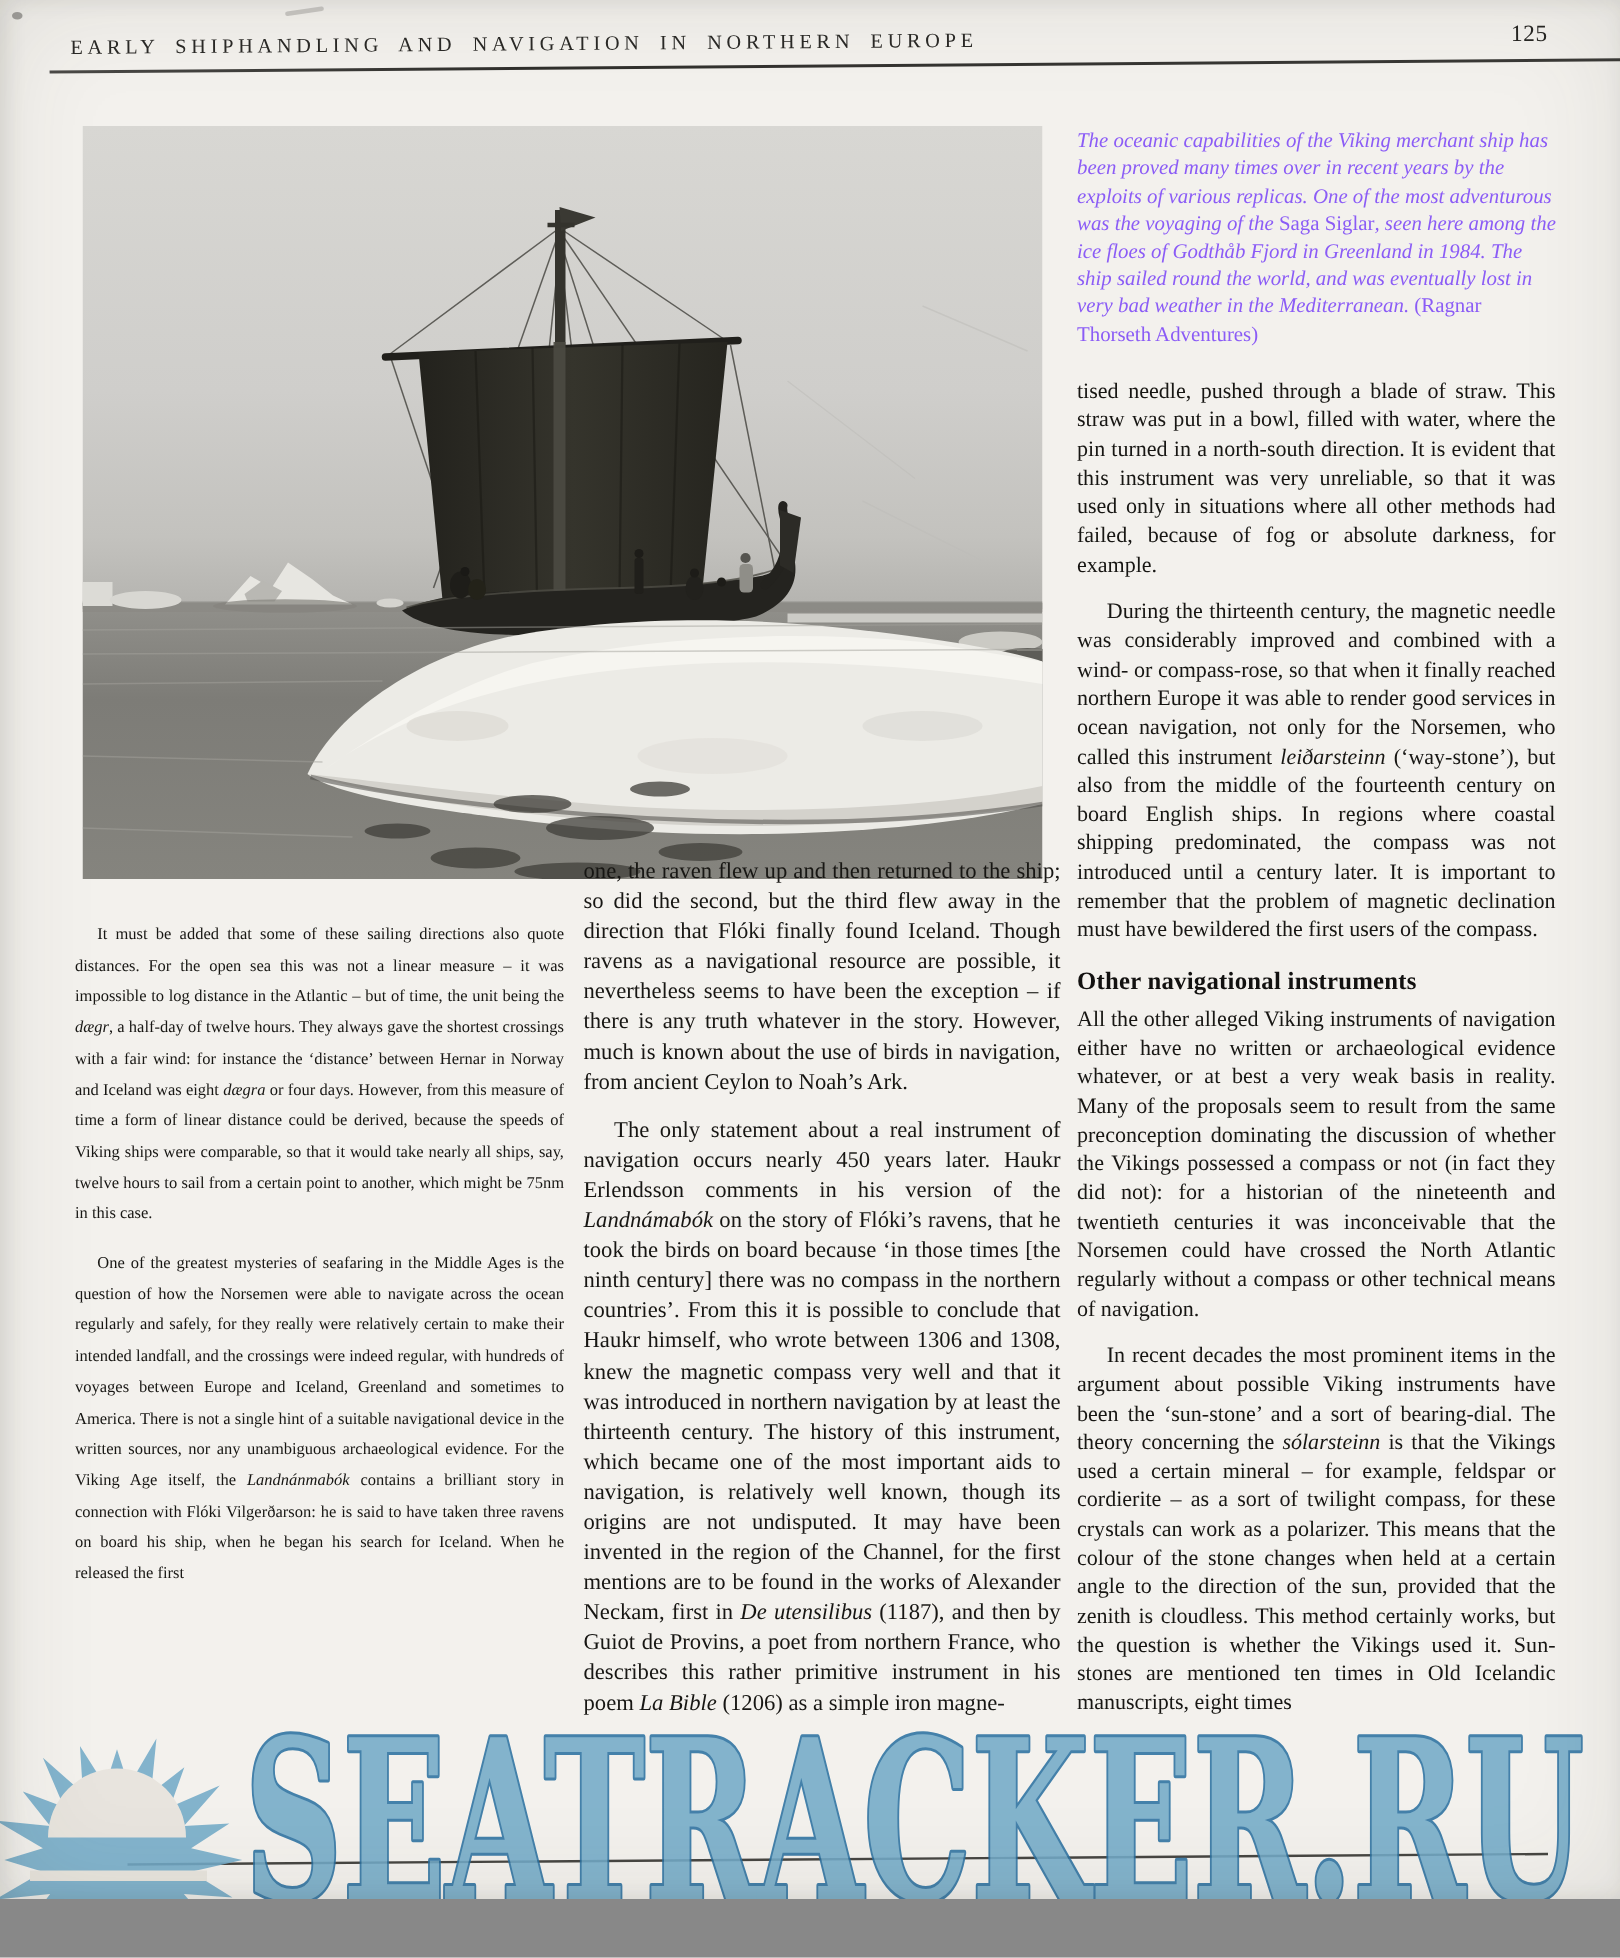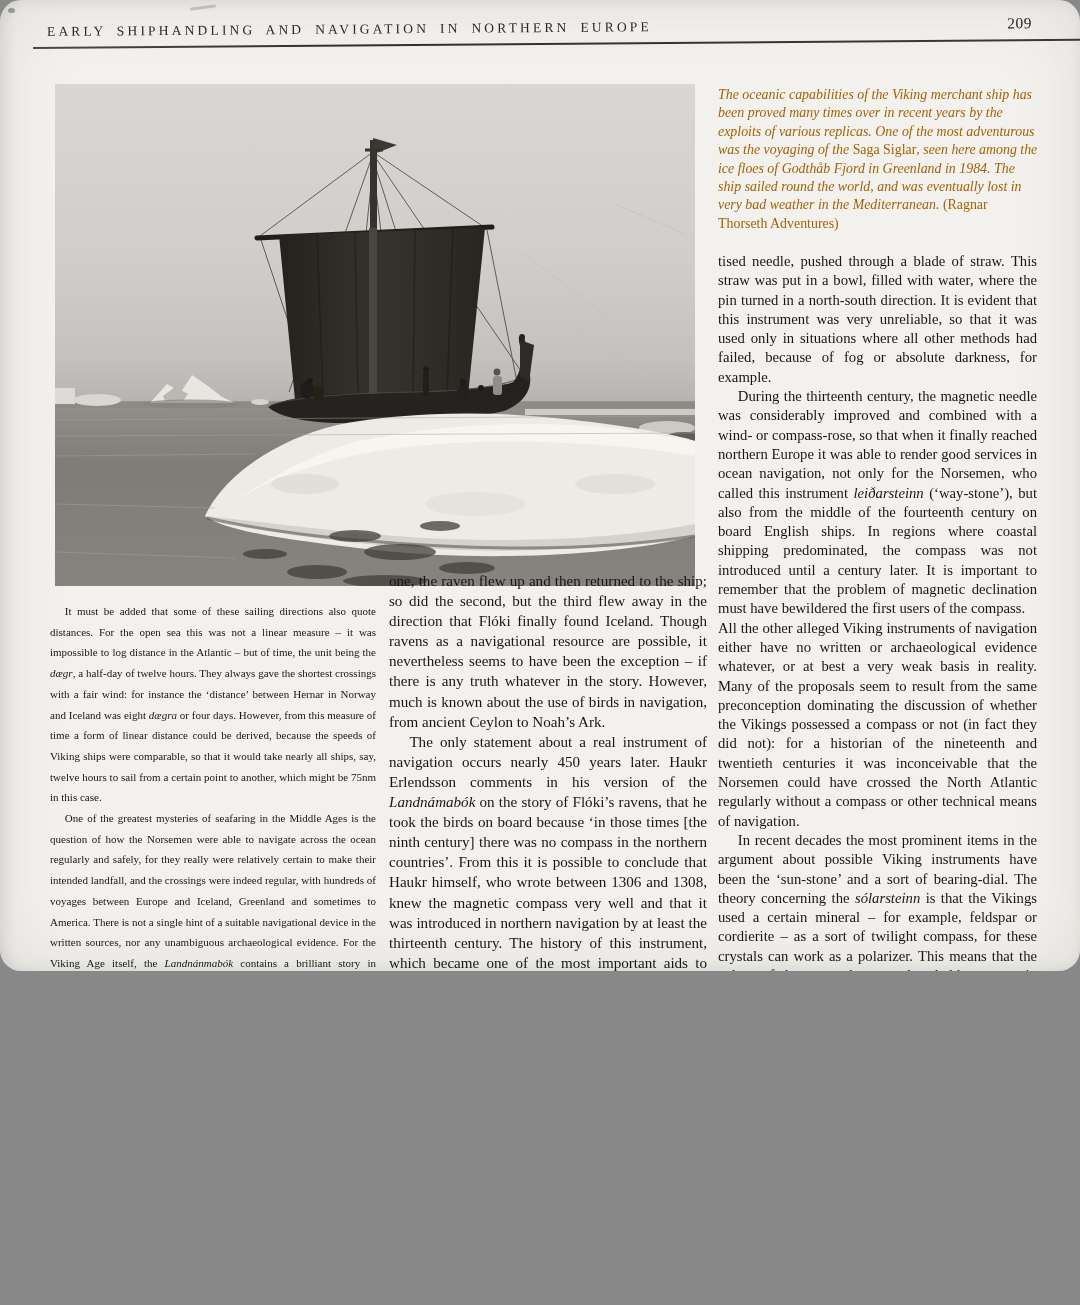--- a/index.html
+++ b/index.html
@@ -1,25 +1,24 @@
 <!DOCTYPE html>
 <html><head>
 <meta charset="utf-8">
 <style>
   html,body{margin:0;padding:0;background:#888;}
   .page{
     position:relative;
-    width:1080px;height:971px;
+    width:1080px;height:1266px;
     margin:0 auto;
     background:#f3f1ed;
     box-shadow:inset 0 0 70px rgba(60,55,45,.10), inset 4px 0 14px rgba(60,55,45,.12);
     overflow:hidden;
     font-family:"Liberation Serif","DejaVu Serif",serif;
     color:#1b1a17;
-    border-radius:21px;
   }
   
   .runhead{
     position:absolute;left:0;top:0;width:1080px;
     transform:rotate(-0.45deg);transform-origin:40px 40px;
   }
   .runhead-title{
     position:absolute;left:47px;top:24px;
     font-size:13.5px;letter-spacing:.235em;word-spacing:.32em;
     color:#2a2926;white-space:nowrap;
@@ -32,28 +31,28 @@
     position:absolute;left:33px;top:47px;width:1047px;height:2px;
     background:linear-gradient(90deg,#4a4946,#302f2c 30%,#3a3936);
   }
   .speck1{position:absolute;left:8px;top:8px;width:7px;height:5px;border-radius:50%;background:#5c5b57;opacity:.55;}
   .speck2{position:absolute;left:190px;top:6px;width:26px;height:3px;border-radius:2px;background:#9a9894;opacity:.5;transform:rotate(-8deg);}
   
   .photo{position:absolute;left:55px;top:84px;width:640px;height:502px;}
   
   .caption{
     position:absolute;left:718px;top:86px;width:322px;
-    font-size:13.9px;line-height:18.4px;font-style:italic;color:#a16207;
+    font-size:13.9px;line-height:18.4px;font-style:italic;color:#8b5cf6;
     text-align:left;
   }
   .caption .rm{font-style:normal;}
   
   .col{position:absolute;text-align:justify;color:#171613;}
   .col p{margin:0;}
-  .col p.ind{text-indent:1.35em;}
+  .col p.ind{text-indent:1.35em;margin-top:12px;}
   .col .it{font-style:italic;}
   .col-left {left:50px; top:601px;width:326px;font-size:11px;line-height:20.7px;}
   .col-mid  {left:389px;top:571px;width:318px;font-size:15.1px;line-height:20.1px;}
   .col-right{left:718px;top:252px;width:319px;font-size:14.7px;line-height:19.3px;}
   .col-right h2{
     margin:13px 0 7px 0;font-size:16.5px;line-height:20px;
     font-weight:bold;color:#121110;text-align:left;letter-spacing:.01em;
   }
   
   .overlay{
@@ -61,21 +60,21 @@
     pointer-events:none;mix-blend-mode:multiply;
   }
 </style>
 </head>
 <body>
 
 <div class="page">
 
   <div class="runhead">
     <div class="runhead-title">EARLY SHIPHANDLING AND NAVIGATION IN NORTHERN EUROPE</div>
-    <div class="runhead-page">209</div>
+    <div class="runhead-page">125</div>
     <div class="runhead-rule"></div>
   </div>
   <div class="speck1"></div>
   <div class="speck2"></div>
 
   <svg class="photo" viewBox="0 0 640 502" aria-hidden="true">
     <defs>
       <linearGradient id="skyG" x1="0" y1="0" x2="0" y2="1">
         <stop offset="0" stop-color="#d8d7d3"></stop>
         <stop offset="0.55" stop-color="#cfcecb"></stop>
@@ -205,20 +204,21 @@
   </div>
 
   <div class="col col-mid">
     <p><span>one, the raven flew up and then returned to the ship; so did the second, but the third flew away in the direction that Flóki finally found Iceland. Though ravens as a navigational resource are possible, it nevertheless seems to have been the exception – if there is any truth whatever in the story. However, much is known about the use of birds in navigation, from ancient Ceylon to Noah’s Ark.</span></p>
     <p class="ind"><span>The only statement about a real instrument of navigation occurs nearly 450 years later. Haukr Erlendsson comments in his version of the </span><span class="it">Landnámabók</span><span> on the story of Flóki’s ravens, that he took the birds on board because ‘in those times [the ninth century] there was no compass in the northern countries’. From this it is possible to conclude that Haukr himself, who wrote between 1306 and 1308, knew the magnetic compass very well and that it was introduced in northern navigation by at least the thirteenth century. The history of this instrument, which became one of the most important aids to navigation, is relatively well known, though its origins are not undisputed. It may have been invented in the region of the Channel, for the first mentions are to be found in the works of Alexander Neckam, first in </span><span class="it">De utensilibus</span><span> (1187), and then by Guiot de Provins, a poet from northern France, who describes this rather primitive instrument in his poem </span><span class="it">La Bible</span><span> (1206) as a simple iron magne-</span></p>
   </div>
 
   <div class="col col-right">
     <p><span>tised needle, pushed through a blade of straw. This straw was put in a bowl, filled with water, where the pin turned in a north-south direction. It is evident that this instrument was very unreliable, so that it was used only in situations where all other methods had failed, because of fog or absolute darkness, for example.</span></p>
     <p class="ind"><span>During the thirteenth century, the magnetic needle was considerably improved and combined with a wind- or compass-rose, so that when it finally reached northern Europe it was able to render good services in ocean navigation, not only for the Norsemen, who called this instrument </span><span class="it">leiðarsteinn</span><span> (‘way-stone’), but also from the middle of the fourteenth century on board English ships. In regions where coastal shipping predominated, the compass was not introduced until a century later. It is important to remember that the problem of magnetic declination must have bewildered the first users of the compass.</span></p>
+    <h2>Other navigational instruments</h2>
     <p><span>All the other alleged Viking instruments of navigation either have no written or archaeological evidence whatever, or at best a very weak basis in reality. Many of the proposals seem to result from the same preconception dominating the discussion of whether the Vikings possessed a compass or not (in fact they did not): for a historian of the nineteenth and twentieth centuries it was inconceivable that the Norsemen could have crossed the North Atlantic regularly without a compass or other technical means of navigation.</span></p>
     <p class="ind"><span>In recent decades the most prominent items in the argument about possible Viking instruments have been the ‘sun-stone’ and a sort of bearing-dial. The theory concerning the </span><span class="it">sólarsteinn</span><span> is that the Vikings used a certain mineral – for example, feldspar or cordierite – as a sort of twilight compass, for these crystals can work as a polarizer. This means that the colour of the stone changes when held at a certain angle to the direction of the sun, provided that the zenith is cloudless. This method certainly works, but the question is whether the Vikings used it. Sun-stones are mentioned ten times in Old Icelandic manuscripts, eight times</span></p>
   </div>
 
   <svg class="overlay" viewBox="0 0 1080 1305" aria-hidden="true">
     <line x1="85" y1="1243" x2="1032" y2="1236" stroke="#4a4a47" stroke-width="1.6"></line>
     <g opacity="0.88">
       <g>
         <polygon points="78.0,1166.2 85.8,1190.6 104.3,1159.0 100.7,1195.4 122.9,1178.2 113.4,1204.6 146.5,1190.3 122.6,1217.3 152.9,1215.7 127.4,1232.2 161.5,1240.0 127.4,1247.8 155.0,1265.0 122.6,1262.7 144.3,1288.1 113.4,1275.4 126.7,1307.0 100.7,1284.6 102.7,1316.0 85.8,1289.4 78.0,1324.2 70.2,1289.4 54.0,1313.8 55.3,1284.6 28.0,1308.8 42.6,1275.4 17.3,1284.1 33.4,1262.7 -3.1,1266.4 28.6,1247.8 2.9,1240.0 28.6,1232.2 -2.8,1213.7 33.4,1217.3 15.2,1194.4 42.6,1204.6 28.6,1171.9 55.3,1195.4 53.3,1164.0 70.2,1190.6" fill="#79b5d8"></polygon>
         <path d="M32,1225 A46,46 0 0 1 124,1225 Z" fill="#f3f1ed"></path>

